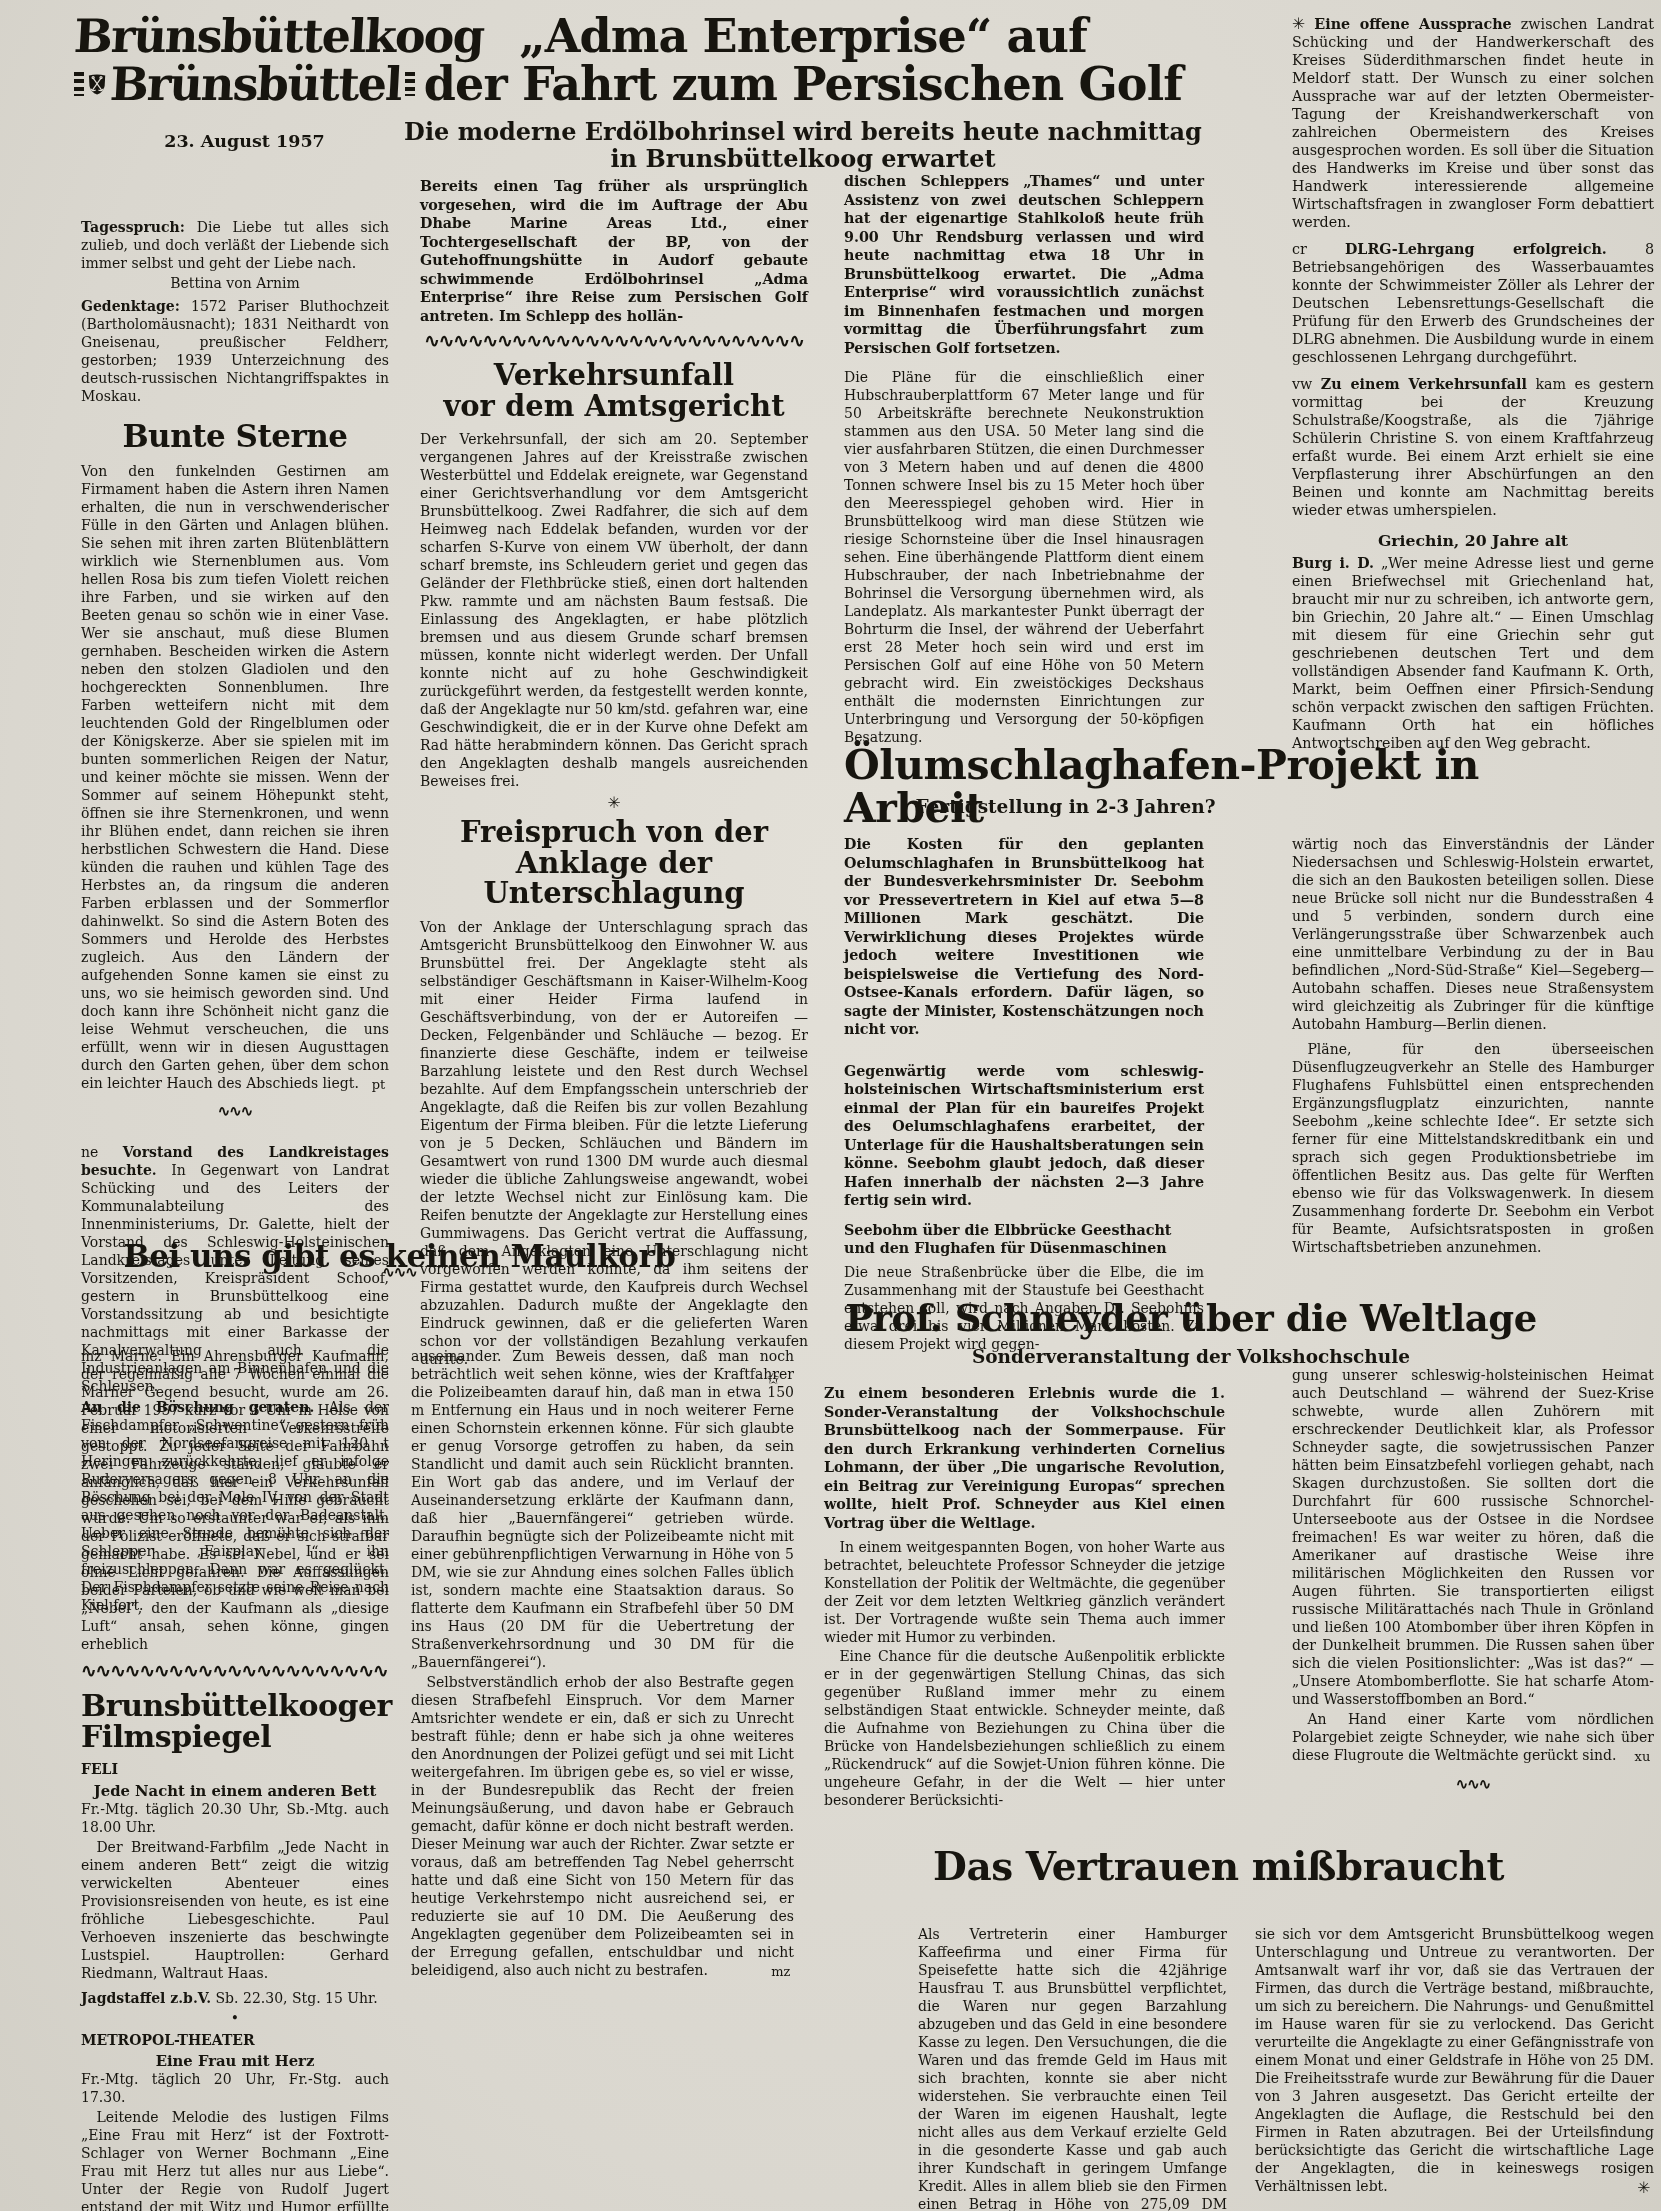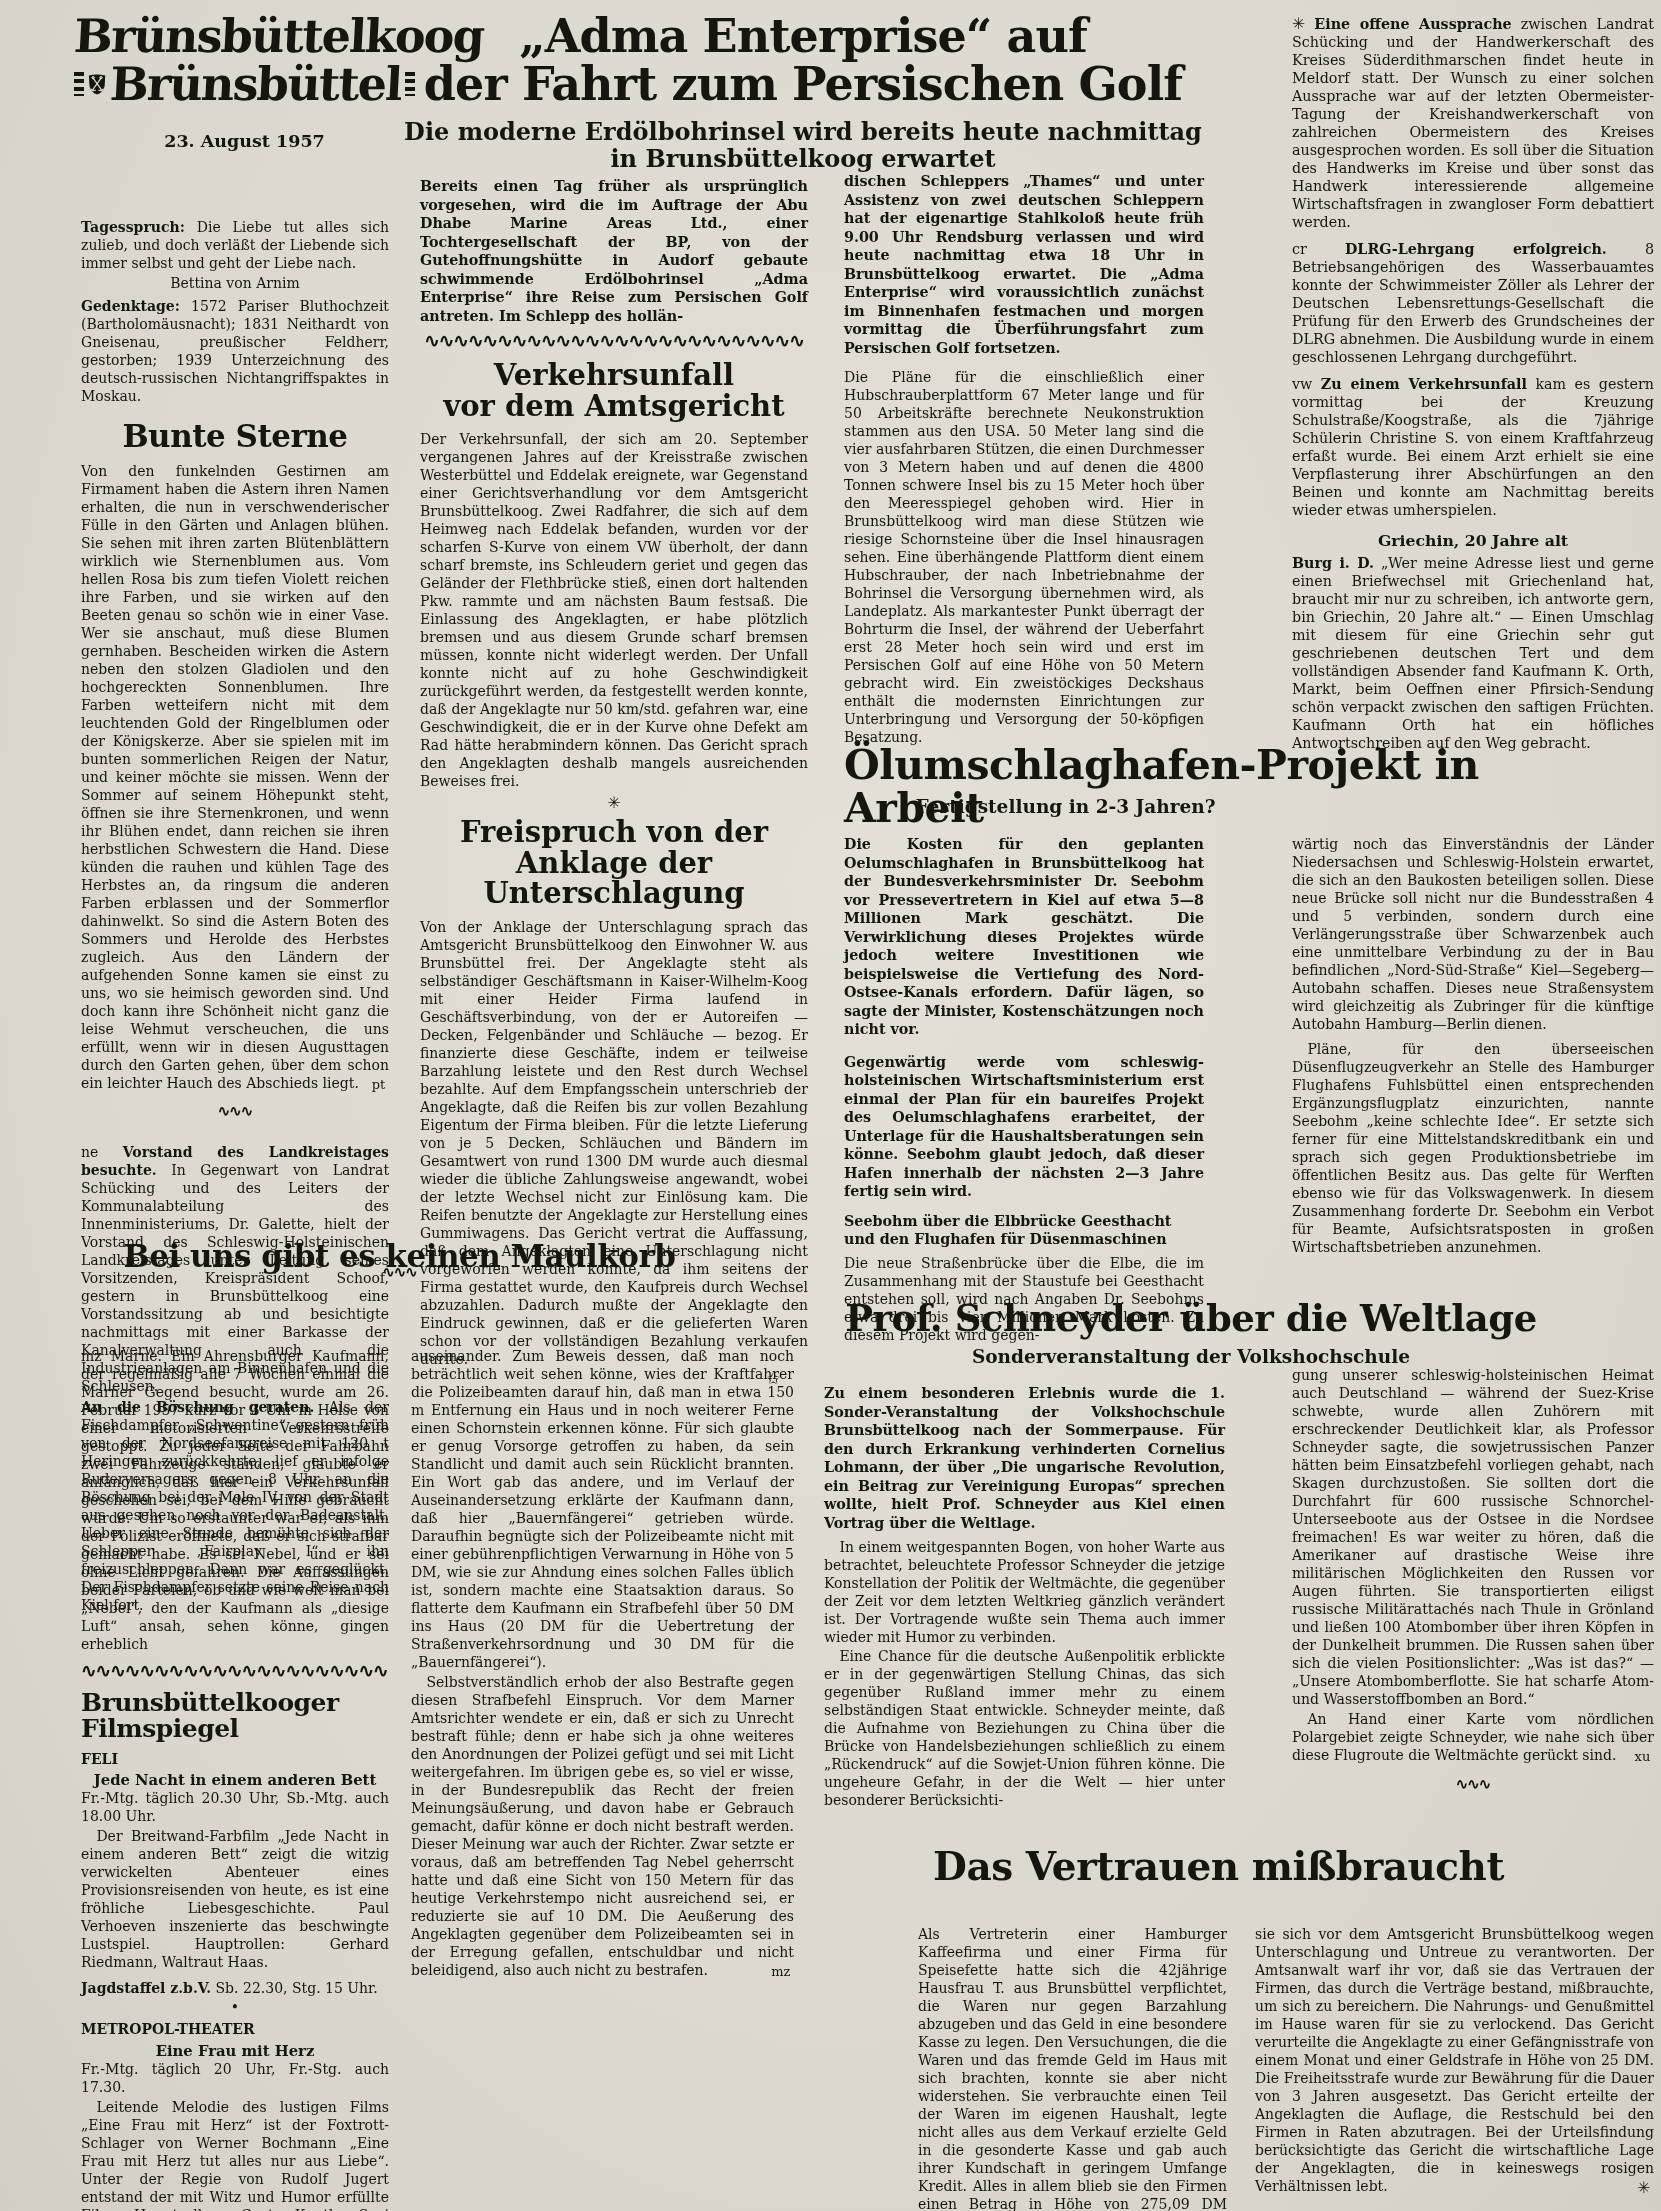--- a/index.html
+++ b/index.html
@@ -23,21 +23,21 @@
   .date-line{font-size:17.5px;font-weight:bold;}
   .h-main{font-size:46px;font-weight:bold;line-height:1.04;letter-spacing:-0.9px;}
   .h-sub{font-size:24px;font-weight:bold;line-height:1.15;}
   .h-col{font-size:29px;font-weight:bold;line-height:1.05;}
   .h-sec{font-weight:bold;letter-spacing:-0.5px;line-height:1.05;}
   .h-bunte{font-size:31px;}
   .h-oel{font-size:41px;}
   .h-schn{font-size:37px;}
   .h-vert{font-size:39px;}
   .h-maul{font-size:31px;}
-  .h-film{font-size:25px;}
+  .h-film{font-size:30px;}
   .subhead2{font-weight:bold;font-size:14.3px;line-height:18.5px;text-indent:0 !important;}
   .orn{font-weight:bold;letter-spacing:-0.9px;}
   .orn-rope{font-size:18.5px;line-height:18.5px;}
   .orn-sm{font-size:14.8px;}
   .star{font-size:15.7px;}
   .film-title{font-weight:bold;text-align:center;text-indent:0 !important;font-size:14.8px;}
   .film-head{font-weight:bold;text-indent:0 !important;}
 </style>
 </head>
 <body>
@@ -136,21 +136,21 @@
       <span class="bold">Burg i. D.</span>
       <span>„Wer meine Adresse liest und gerne einen Briefwechsel mit Griechenland hat, braucht mir nur zu schreiben, ich antworte gern, bin Griechin, 20 Jahre alt.“ — Einen Umschlag mit diesem für eine Griechin sehr gut geschriebenen deutschen Tert und dem vollständigen Absender fand Kaufmann K. Orth, Markt, beim Oeffnen einer Pfirsich-Sendung schön verpackt zwischen den saftigen Früchten. Kaufmann Orth hat ein höfliches Antwortschreiben auf den Weg gebracht.</span>
     </p>
   </div>
 
   <div class="abs h-sec h-oel" style="left:844px;top:744px;width:683px;">Ölumschlaghafen-Projekt in Arbeit</div>
   <div class="abs ctr bold" style="left:844px;top:796px;width:443px;font-size:18.5px;">Fertigstellung in 2-3 Jahren?</div>
 
   <div class="abs body-txt just" style="left:844px;top:835px;width:360px;">
     <p class="noind lead-bold">Die Kosten für den geplanten Oelumschlaghafen in Brunsbüttelkoog hat der Bundesverkehrsminister Dr. Seebohm vor Pressevertretern in Kiel auf etwa 5—8 Millionen Mark geschätzt. Die Verwirklichung dieses Projektes würde jedoch weitere Investitionen wie beispielsweise die Vertiefung des Nord-Ostsee-Kanals erfordern. Dafür lägen, so sagte der Minister, Kostenschätzungen noch nicht vor.</p>
-    <p class="noind lead-bold" style="margin-top:14px;">Gegenwärtig werde vom schleswig-holsteinischen Wirtschaftsministerium erst einmal der Plan für ein baureifes Projekt des Oelumschlaghafens erarbeitet, der Unterlage für die Haushaltsberatungen sein könne. Seebohm glaubt jedoch, daß dieser Hafen innerhalb der nächsten 2—3 Jahre fertig sein wird.</p>
+    <p class="noind lead-bold" style="margin-top:23px;">Gegenwärtig werde vom schleswig-holsteinischen Wirtschaftsministerium erst einmal der Plan für ein baureifes Projekt des Oelumschlaghafens erarbeitet, der Unterlage für die Haushaltsberatungen sein könne. Seebohm glaubt jedoch, daß dieser Hafen innerhalb der nächsten 2—3 Jahre fertig sein wird.</p>
     <div class="subhead2" style="margin-top:11px;">Seebohm über die Elbbrücke Geesthacht</div>
     <div class="subhead2" style="margin-bottom:5.5px;">und den Flughafen für Düsenmaschinen</div>
     <p class="noind">Die neue Straßenbrücke über die Elbe, die im Zusammenhang mit der Staustufe bei Geesthacht entstehen soll, wird nach Angaben Dr. Seebohms etwa drei bis vier Millionen Mark kosten. Zu diesem Projekt wird gegen-</p>
   </div>
   <div class="abs body-txt just" style="left:1292px;top:835px;width:362px;">
     <p class="noind">wärtig noch das Einverständnis der Länder Niedersachsen und Schleswig-Holstein erwartet, die sich an den Baukosten beteiligen sollen. Diese neue Brücke soll nicht nur die Bundesstraßen 4 und 5 verbinden, sondern durch eine Verlängerungsstraße über Schwarzenbek auch eine unmittelbare Verbindung zu der in Bau befindlichen „Nord-Süd-Straße“ Kiel—Segeberg—Autobahn schaffen. Dieses neue Straßensystem wird gleichzeitig als Zubringer für die künftige Autobahn Hamburg—Berlin dienen.</p>
     <p style="margin-top:7.4px;">Pläne, für den überseeischen Düsenflugzeugverkehr an Stelle des Hamburger Flughafens Fuhlsbüttel einen entsprechenden Ergänzungsflugplatz einzurichten, nannte Seebohm „keine schlechte Idee“. Er setzte sich ferner für eine Mittelstandskreditbank ein und sprach sich gegen Produktionsbetriebe im öffentlichen Besitz aus. Das gelte für Werften ebenso wie für das Volkswagenwerk. In diesem Zusammenhang forderte Dr. Seebohm ein Verbot für Beamte, Aufsichtsratsposten in großen Wirtschaftsbetrieben anzunehmen.</p>
   </div>
 
   <div class="abs ctr h-sec h-schn" style="left:831px;top:1299px;width:720px;">Prof. Schneyder über die Weltlage</div>

